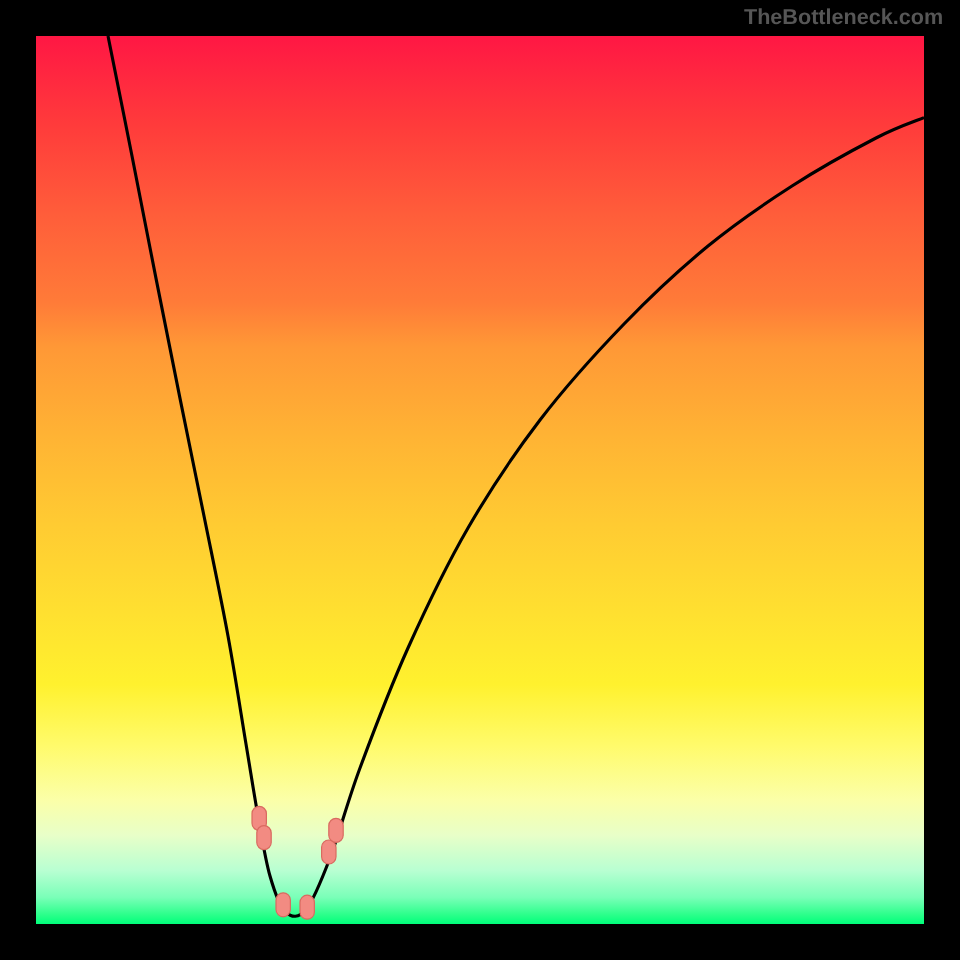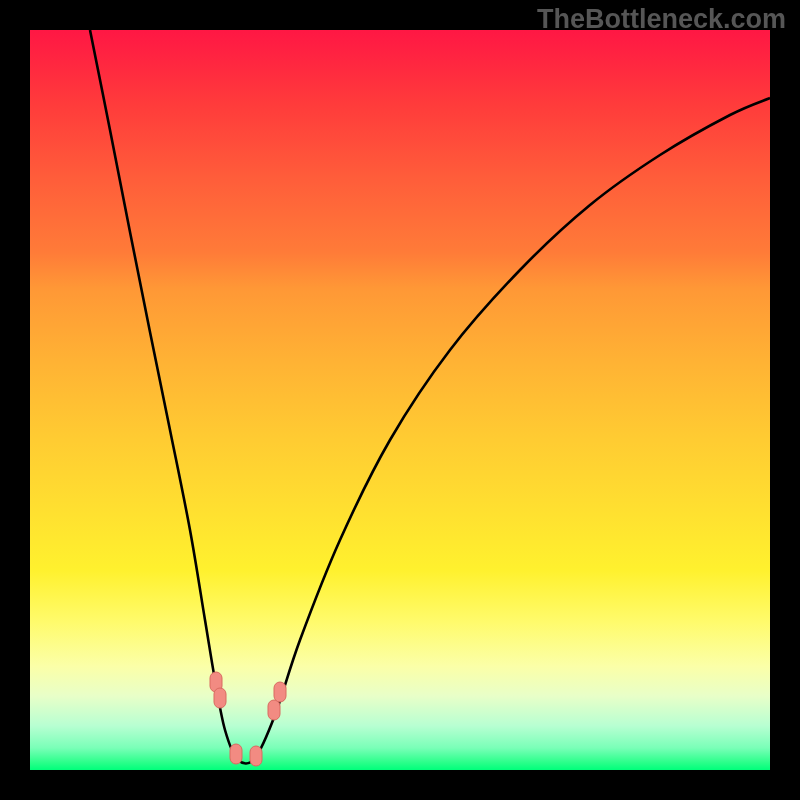--- a/index.html
+++ b/index.html
@@ -8,21 +8,21 @@
     position: relative;
     width: 800px;
     height: 800px;
     background: #000;
   }
   .attribution {
     position: absolute;
     top: 4px;
     right: 14px;
     font-family: Arial, Helvetica, sans-serif;
-    font-size: 27px;
+    font-size: 18px;
     font-weight: bold;
     color: #565656;
     letter-spacing: 0;
     z-index: 20;
   }
   .plot-area {
     position: absolute;
     left: 30px;
     top: 30px;
     width: 740px;

